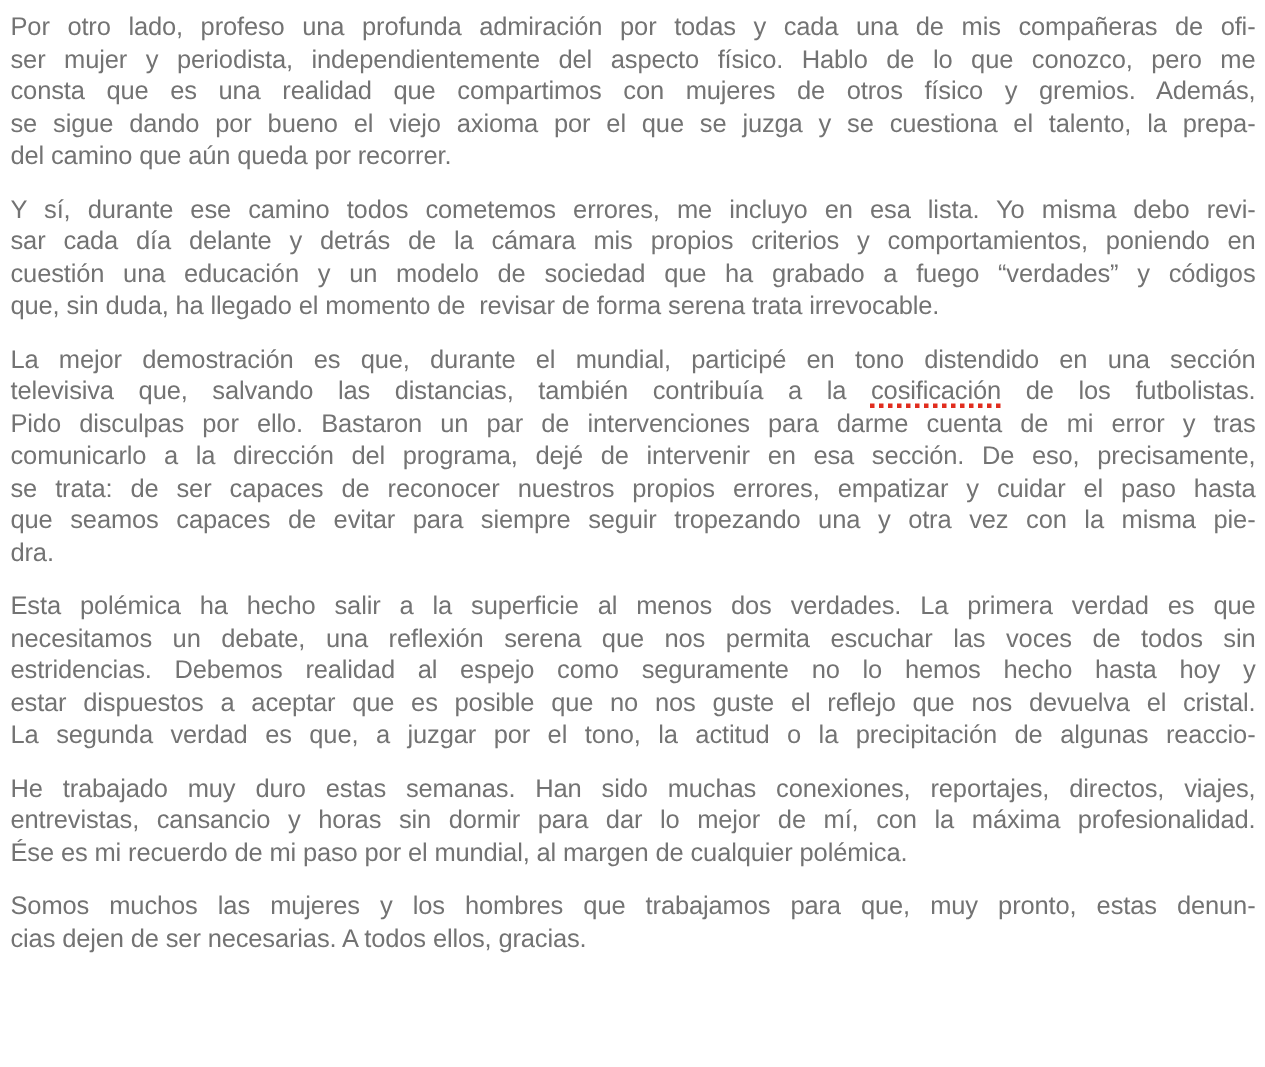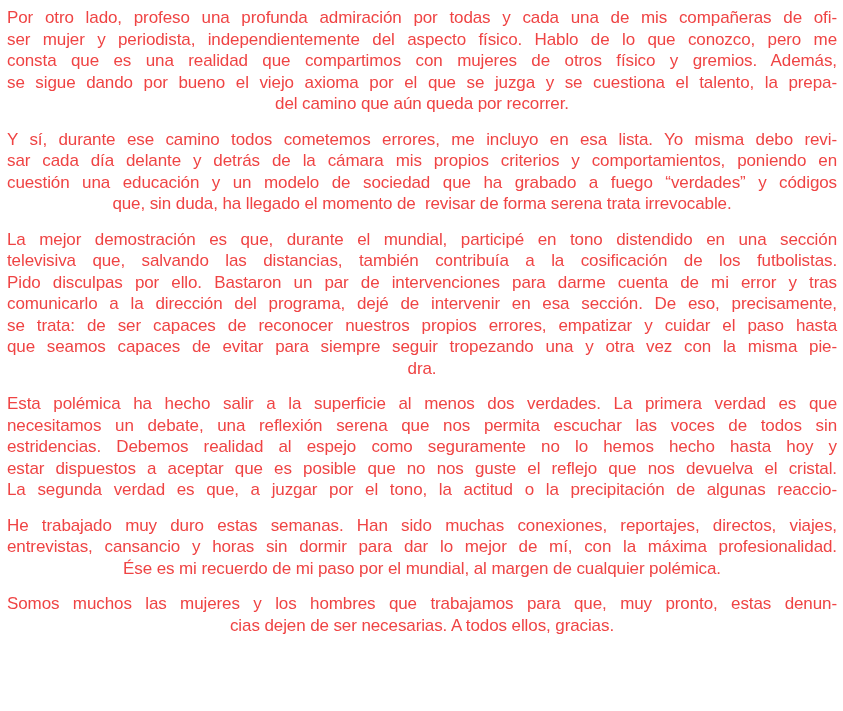--- a/index.html
+++ b/index.html
@@ -20,36 +20,37 @@
     font-size: 17px;
     line-height: 21.5px;
     color: #171717;
     letter-spacing: -0.1px;
   }
   .paragraph {
     margin: 0 0 14px 0;
   }
   .line {
     white-space: pre-wrap;
-    text-align: center;
+    text-align: left;
   }
   .line.just {
     text-align: justify;
     text-align-last: justify;
   }
   .spell {
+    text-decoration: underline;
     text-decoration-style: dotted;
     text-decoration-thickness: 2.6px;
     text-underline-offset: 3px;
   }
 </style>
 </head>
 <body>
 
-<div class="doc" style="color: #ef4444;">
+<div class="doc" style="color: #737373;">
     <div class="paragraph">
       <div class="line just">Por otro lado, profeso una profunda admiración por todas y cada una de mis compañeras de ofi-</div>
       <div class="line just">ser mujer y periodista, independientemente del aspecto físico. Hablo de lo que conozco, pero me</div>
       <div class="line just">consta que es una realidad que compartimos con mujeres de otros físico y gremios. Además,</div>
       <div class="line just">se sigue dando por bueno el viejo axioma por el que se juzga y se cuestiona el talento, la prepa-</div>
       <div class="line">del camino que aún queda por recorrer.</div>
     </div>
     <div class="paragraph">
       <div class="line just">Y sí, durante ese camino todos cometemos errores, me incluyo en esa lista. Yo misma debo revi-</div>
       <div class="line just">sar cada día delante y detrás de la cámara mis propios criterios y comportamientos, poniendo en</div>

